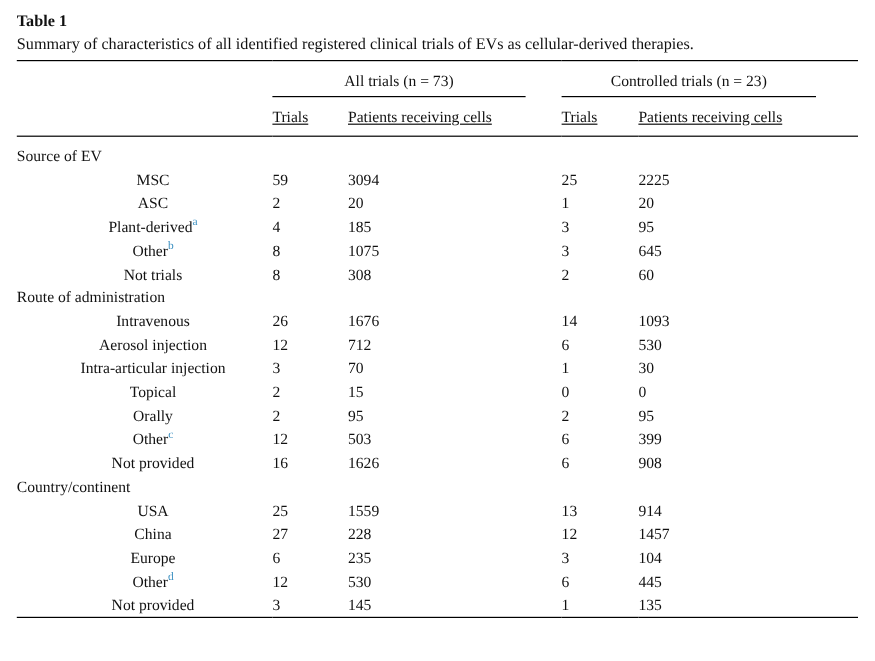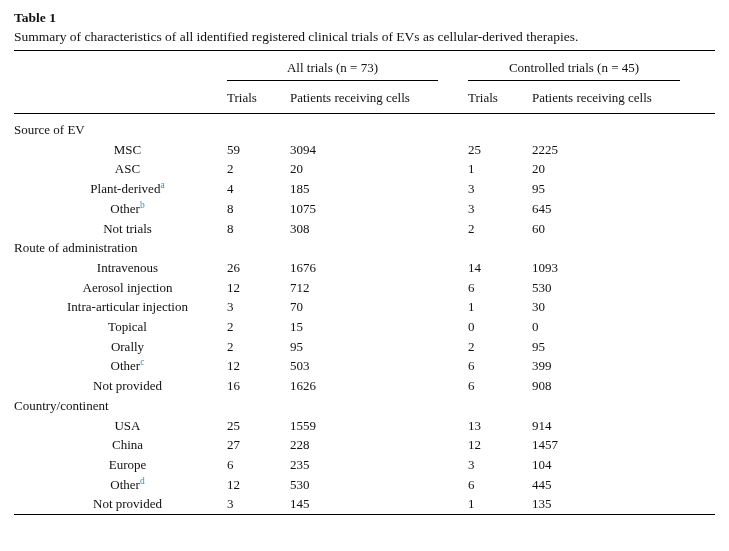--- a/index.html
+++ b/index.html
@@ -55,20 +55,21 @@
     text-align: center;
     font-size: 13px;
   }
   .group-rule.g1 { width: 211px; }
   .group-rule.g2 { width: 212px; }
   tr.subhead-row th {
     height: 33px;
     padding-bottom: 7px;
     border-bottom: 1px solid #000;
     font-size: 13px;
+    text-decoration: underline;
   }
   tbody td {
     height: 19.7px;
     line-height: 19.7px;
     vertical-align: middle;
     font-size: 13px;
     white-space: nowrap;
     overflow: hidden;
   }
   tbody tr.first-body td { padding-top: 6px; }
@@ -97,21 +98,21 @@
         <col class="c-n2">
         <col class="c-p2">
     </colgroup>
     <thead>
       <tr class="group-row">
         <th></th>
         <th colspan="2">
           <div class="group-rule g1">All trials (n = 73)</div>
         </th>
         <th colspan="2">
-          <div class="group-rule g2">Controlled trials (n = 45)</div>
+          <div class="group-rule g2">Controlled trials (n = 23)</div>
         </th>
       </tr>
       <tr class="subhead-row">
         <th></th>
         <th>Trials</th>
         <th>Patients receiving cells</th>
         <th>Trials</th>
         <th>Patients receiving cells</th>
       </tr>
     </thead>

